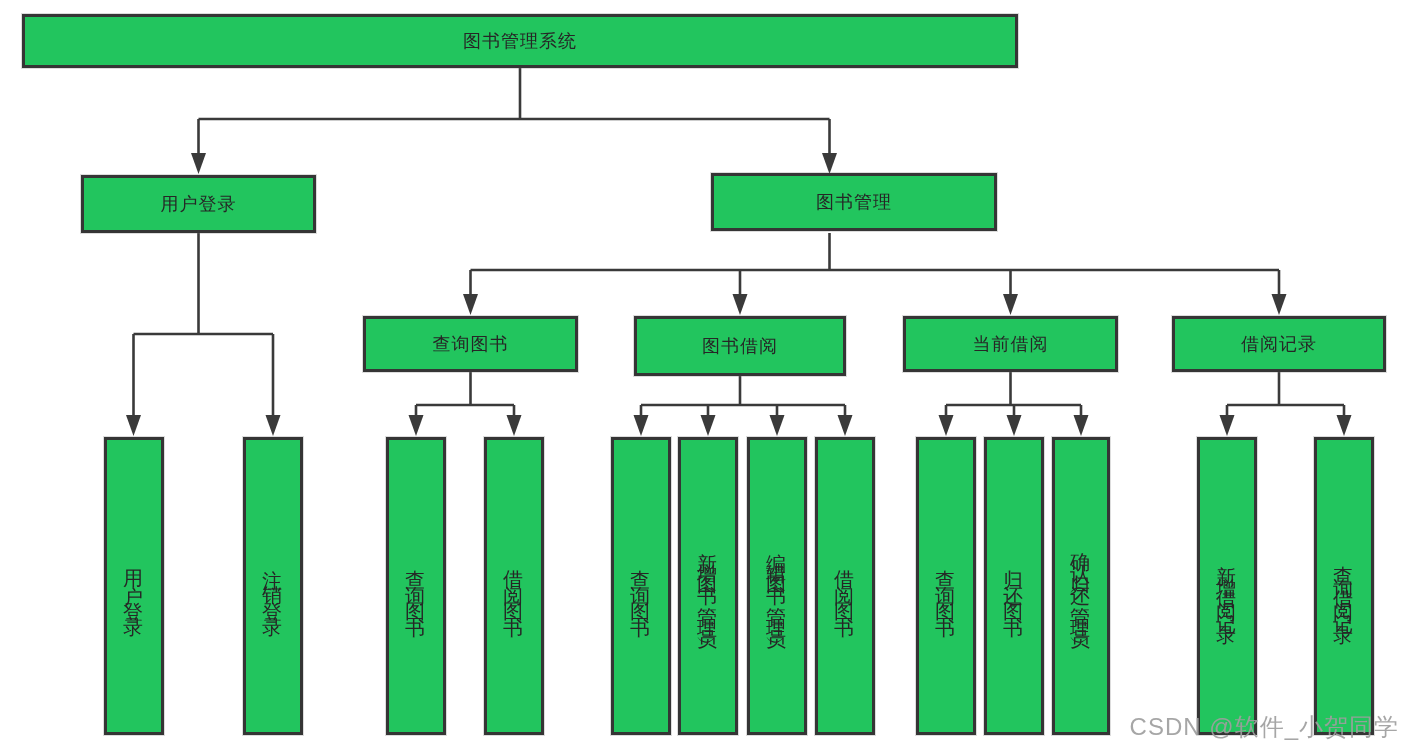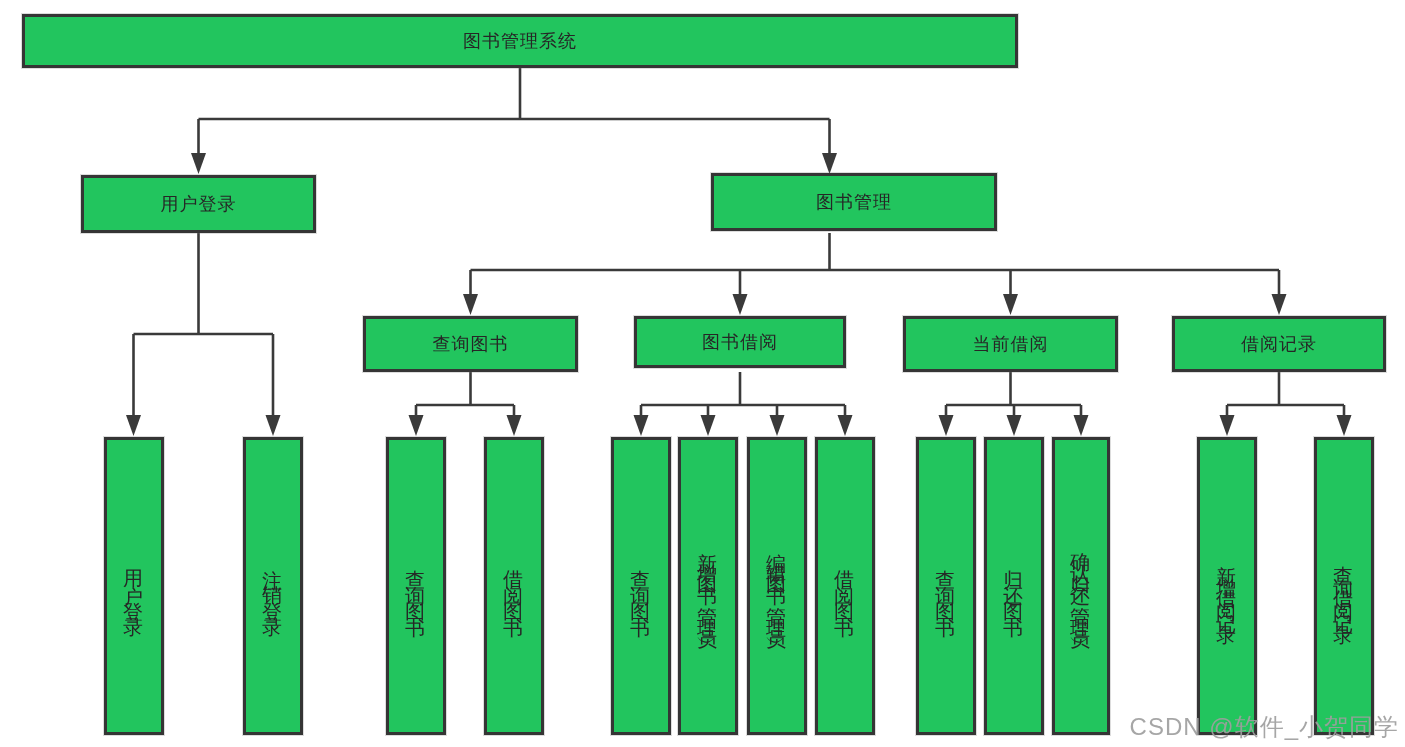--- a/index.html
+++ b/index.html
@@ -123,21 +123,21 @@
   <div class="box" style="left:81px;top:175px;width:235px;height:58px;">
     <span>用户登录</span>
   </div>
   <div class="box" style="left:711px;top:173px;width:286px;height:58px;">
     <span>图书管理</span>
   </div>
 
   <div class="box" style="left:363px;top:316px;width:215px;height:56px;">
     <span>查询图书</span>
   </div>
-  <div class="box" style="left:634px;top:316px;width:212px;height:52px;">
+  <div class="box" style="left:634px;top:316px;width:212px;height:60px;">
     <span>图书借阅</span>
   </div>
   <div class="box" style="left:903px;top:316px;width:215px;height:56px;align-items:center;">
     <span>当前借阅</span>
   </div>
   <div class="box" style="left:1172px;top:316px;width:214px;height:56px;text-align:right;">
     <span>借阅记录</span>
   </div>
 
   <div class="box leaf" style="left:104px;top:437px;width:60px;height:298px;">

